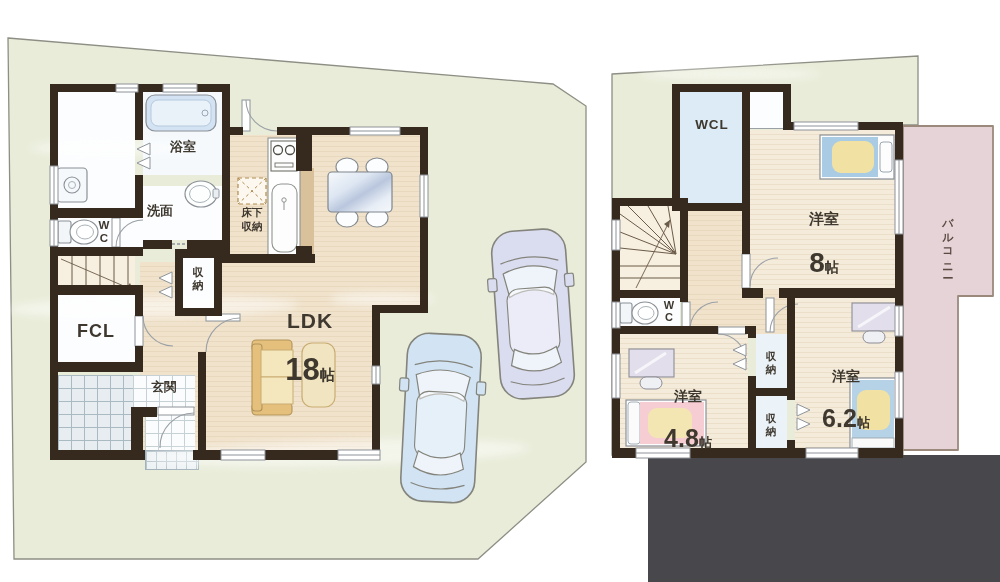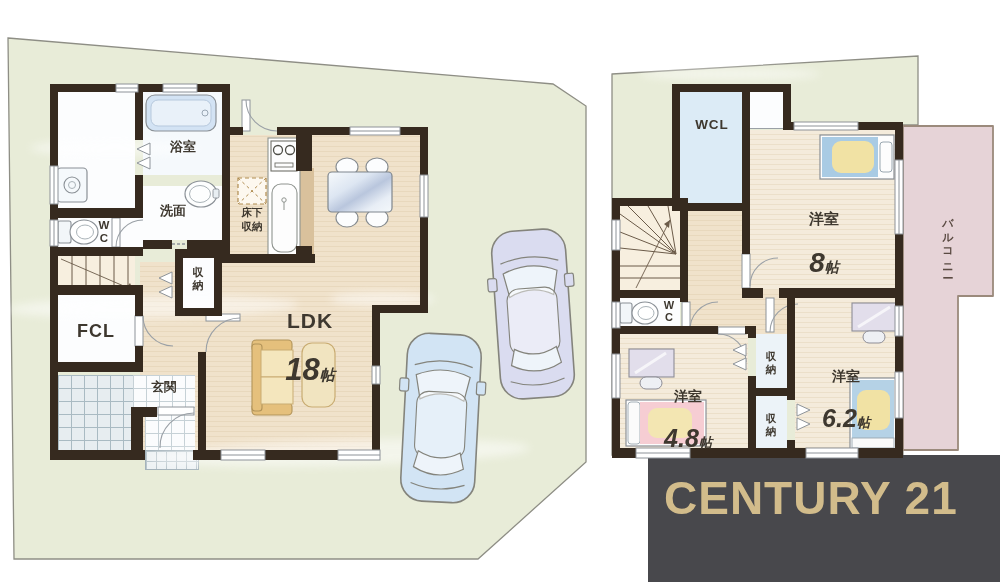--- a/index.html
+++ b/index.html
@@ -19,40 +19,39 @@
   .tileC{background-color:#edf2f4;
     background-image:linear-gradient(#b9c6cc 1px,transparent 1px),linear-gradient(90deg,#b9c6cc 1px,transparent 1px);
     background-size:10px 10px;border:1px solid #a3b2ba;}
   .lbl{position:absolute;color:#3e382f;font-weight:600;text-align:center;white-space:pre-line;z-index:40;line-height:1.25;}
   .streak{position:absolute;background:#fff;opacity:.5;border-radius:50%;filter:blur(4px);z-index:15;}
   svg{position:absolute;left:0;top:0;}
   #svgA{z-index:20;} #svgB{z-index:35;} #baseSvg{z-index:1;}
   #c21{position:absolute;z-index:5;}
   #c21 .company{font-weight:bold;font-size:46px;letter-spacing:1px;padding:16px 0 0 16px;}
   #c21 .store{font-weight:bold;font-size:17px;letter-spacing:7px;padding:9px 0 0 18px;}
-  .sizeline{line-height:1;font-style:italic;}
+  .sizeline{line-height:1;}
 </style>
 </head>
 <body>
 
 <div id="stage">
 
   <svg id="baseSvg" width="1000" height="582">
     <polygon points="8,38 553,84 586,106 586,462 478,559 14,559" fill="#e8ecd8" stroke="#8e8e85" stroke-width="1.3"></polygon>
     <polygon points="612,74 918,56 918,125 903,125 903,455 612,455" fill="#e8ecd8" stroke="#8e8e85" stroke-width="1.3"></polygon>
   </svg>
 
   <div class="streak" style="left:8px;top:296px;width:290px;height:22px;transform:rotate(-1deg);"></div>
   <div class="streak" style="left:150px;top:440px;width:380px;height:26px;transform:rotate(-1.5deg);"></div>
   <div class="streak" style="left:30px;top:140px;width:170px;height:16px;"></div>
   <div class="streak" style="left:330px;top:292px;width:105px;height:14px;"></div>
   <div class="streak" style="left:640px;top:68px;width:180px;height:12px;"></div>
 
   <div id="c21" style="left:648px;top:455px;width:352px;height:127px;background:#48484c;color:#d2bc8b;">
-    <div class="company">CENTURY 21</div>
   </div>
 
   <div class="room wood" style="left:140px;top:127px;width:288px;height:335px;
               clip-path:polygon(82px 8px,288px 8px,288px 186px,237px 186px,237px 325px,0px 325px,0px 135px,82px 135px);"></div>
   <div class="room white" style="left:58px;top:92px;width:77px;height:116px;"></div>
   <div class="room" style="left:143px;top:92px;width:79px;height:83px;background:#f5f9fc;"></div>
   <div class="room white" style="left:143px;top:186px;width:79px;height:54px;"></div>
   <div class="room white" style="left:58px;top:218px;width:85px;height:29px;"></div>
   <div class="room" style="left:58px;top:256px;width:77px;height:29px;background:#f7efdf;"></div>
   <div class="room white" style="left:58px;top:295px;width:77px;height:67px;"></div>
@@ -393,21 +392,21 @@
           <line x1="636" y1="453" x2="690" y2="453"></line>
         </g>
       <g>
           <rect x="806" y="448" width="52" height="10"></rect>
           <line x1="806" y1="453" x2="858" y2="453"></line>
         </g>
     </g>
   </svg>
 
   <div class="lbl" style="left:157px;top:139px;width:52px;font-size:13px;">浴室</div>
-  <div class="lbl" style="left:147px;top:203px;width:52px;font-size:13px;">洗面</div>
+  <div class="lbl" style="left:134px;top:203px;width:52px;font-size:13px;">洗面</div>
   <div class="lbl" style="left:96px;top:219px;width:16px;font-size:11.5px;line-height:1.1;">W
 C</div>
   <div class="lbl" style="left:190px;top:266px;width:16px;font-size:11px;line-height:1.2;">収
 納</div>
   <div class="lbl" style="left:234px;top:206px;width:36px;font-size:10.5px;line-height:1.3;">床下
 収納</div>
   <div class="lbl" style="left:262px;top:288px;width:96px;">
     <div style="font-size:21px;letter-spacing:1px;">LDK</div>
     <div class="sizeline"><span style="font-size:31px;">18</span><span style="font-size:15px;">帖</span></div>
   </div>

